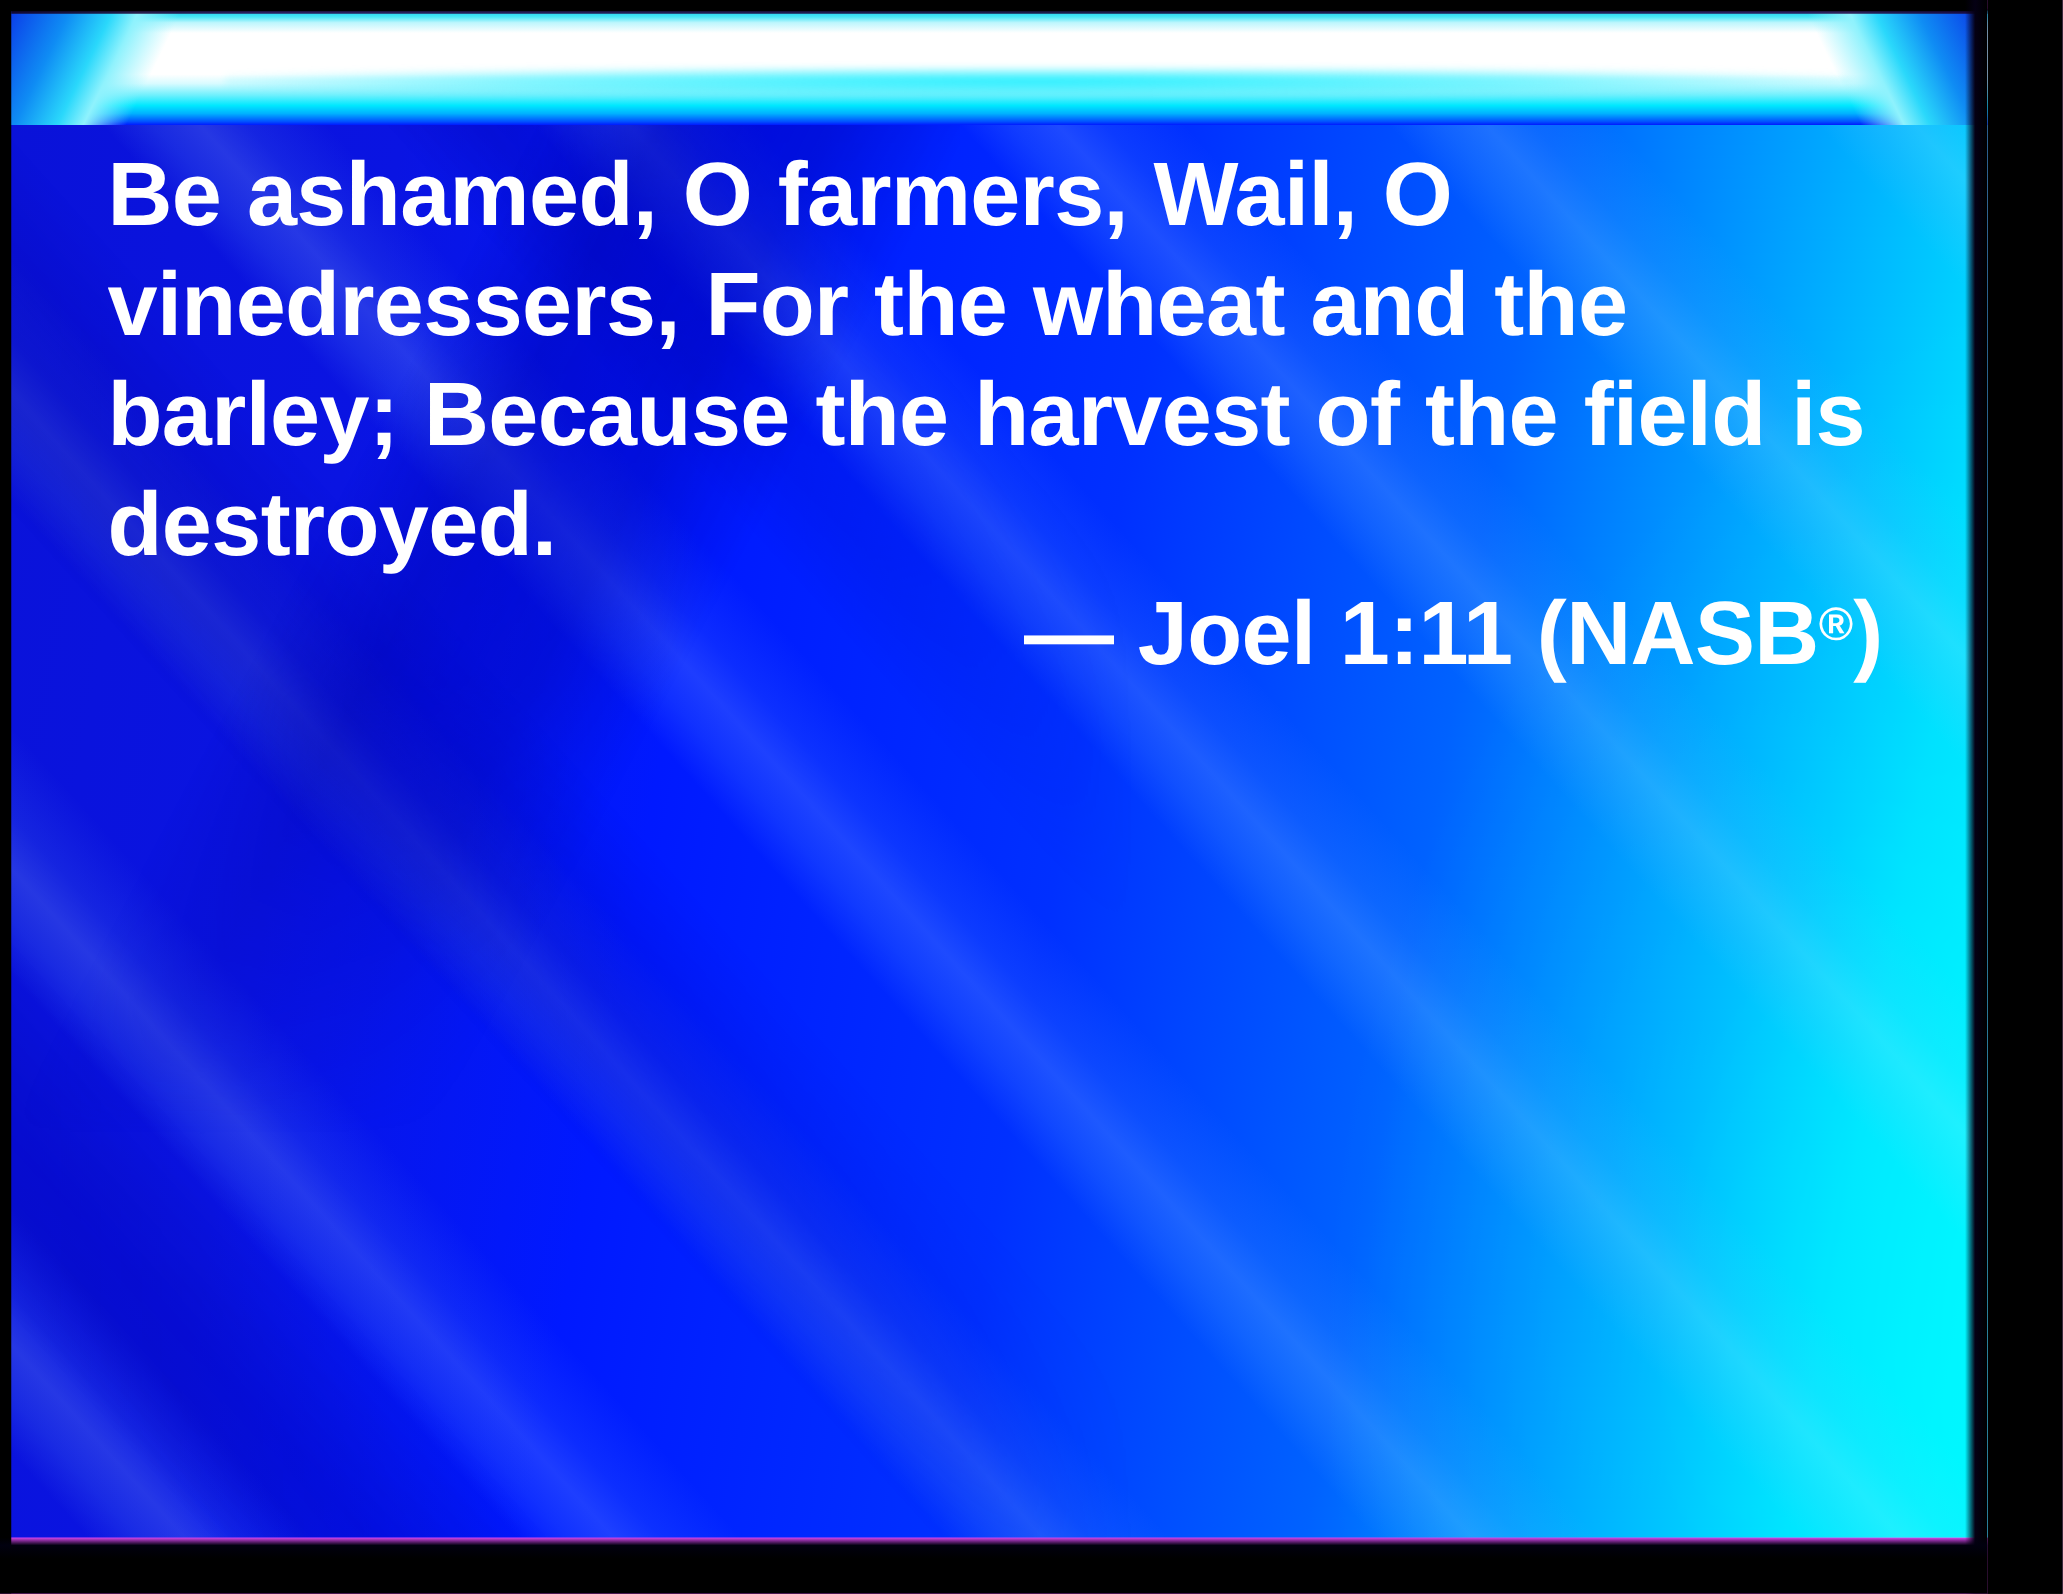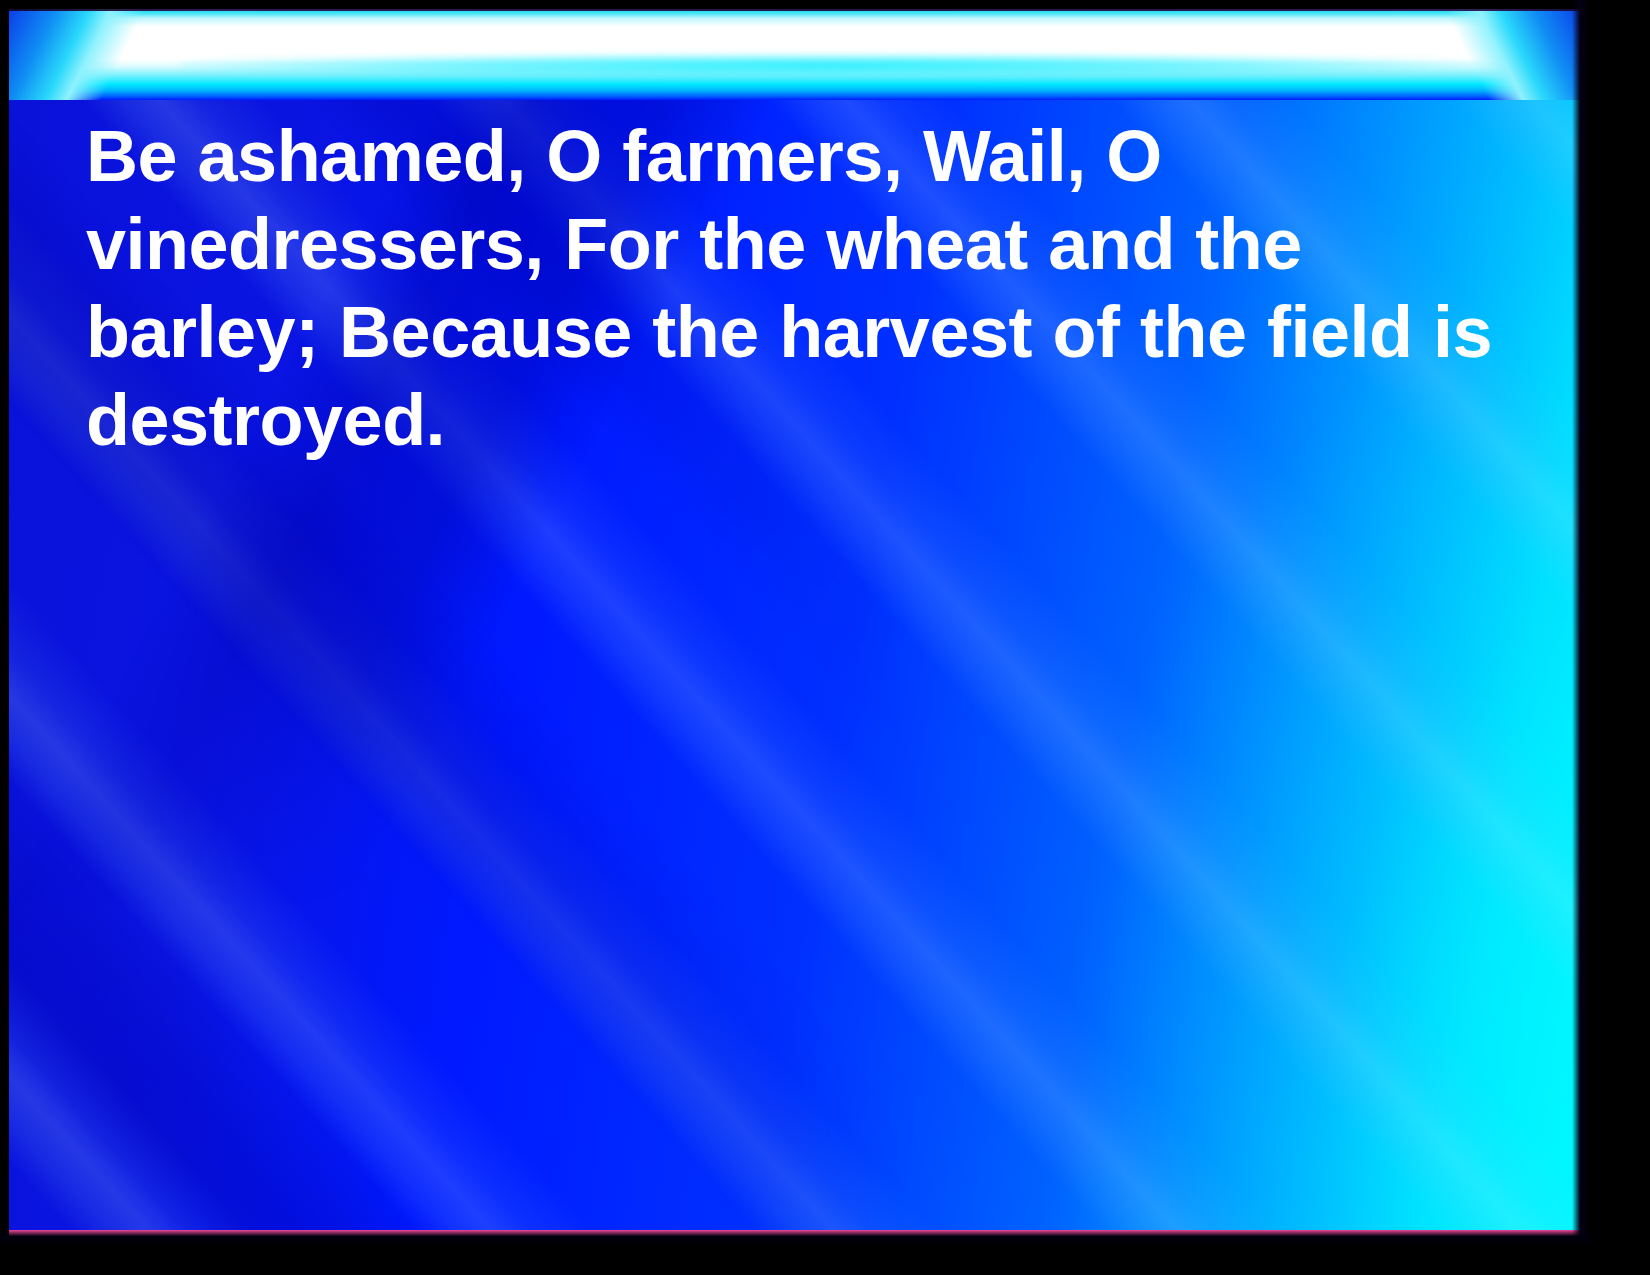--- a/index.html
+++ b/index.html
@@ -7,21 +7,21 @@
     margin: 0;
     padding: 0;
     background: #000000;
   }
 
   #slide {
     position: relative;
     width: 1590px;
     height: 1275px;
     overflow: hidden;
-    background: #ec4899;
+    background: #d946ef;
     font-family: "Liberation Sans", "DejaVu Sans", sans-serif;
   }
 
   
 
   
   .bg-base {
     position: absolute;
     left: 8px;
     top: 8px;
@@ -249,20 +249,21 @@
 
   <div class="top-glow"></div>
   <div class="top-wedge-left"></div>
   <div class="top-wedge-right"></div>
   <div class="top-smear"></div>
 
   <div class="verse-block">
     <p class="verse-text">Be ashamed, O farmers, Wail, O vinedressers, For the wheat and the barley; Because the harvest of the field is destroyed.</p>
   </div>
 
+  <p class="citation"><span>—</span><span>&nbsp;</span><span>Joel</span><span>&nbsp;</span><span>1:11</span><span>&nbsp;</span><span>(</span><span>NASB</span><span class="reg">®</span><span>)</span></p>
 
   <div class="frame-hairline"></div>
   <div class="frame-top"></div>
   <div class="frame-left"></div>
   <div class="frame-right"></div>
   <div class="frame-bottom"></div>
 
 </div>
 
 </body></html>

